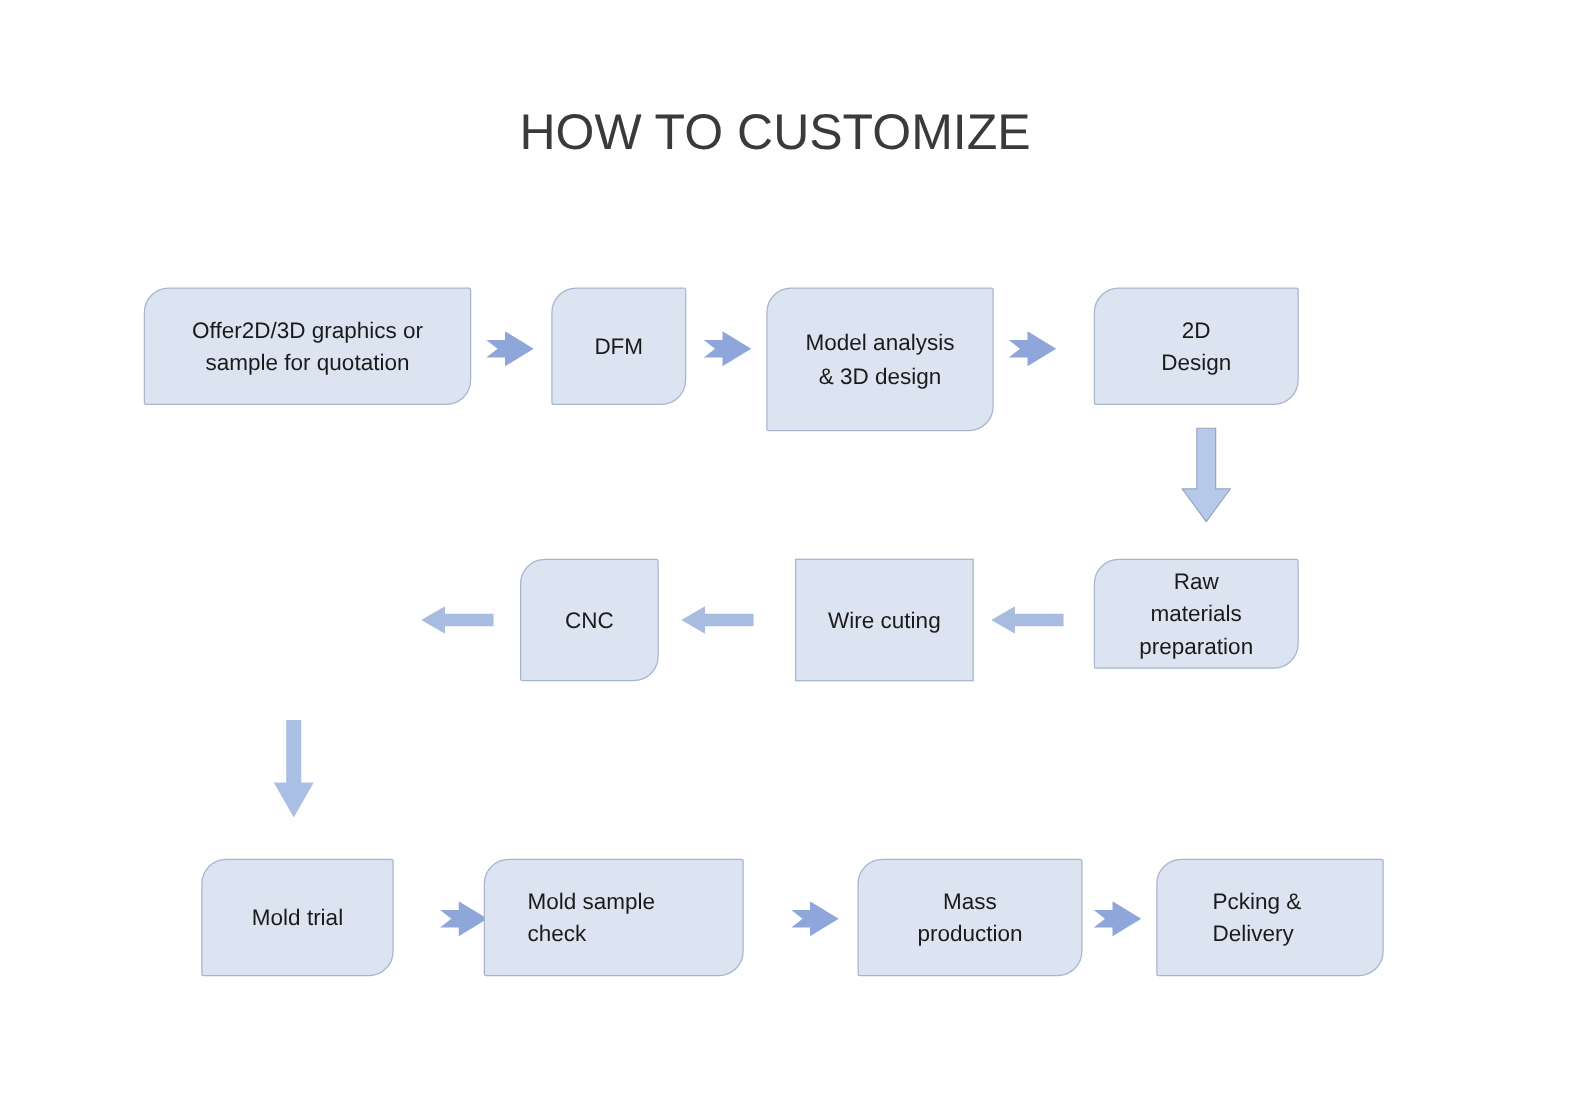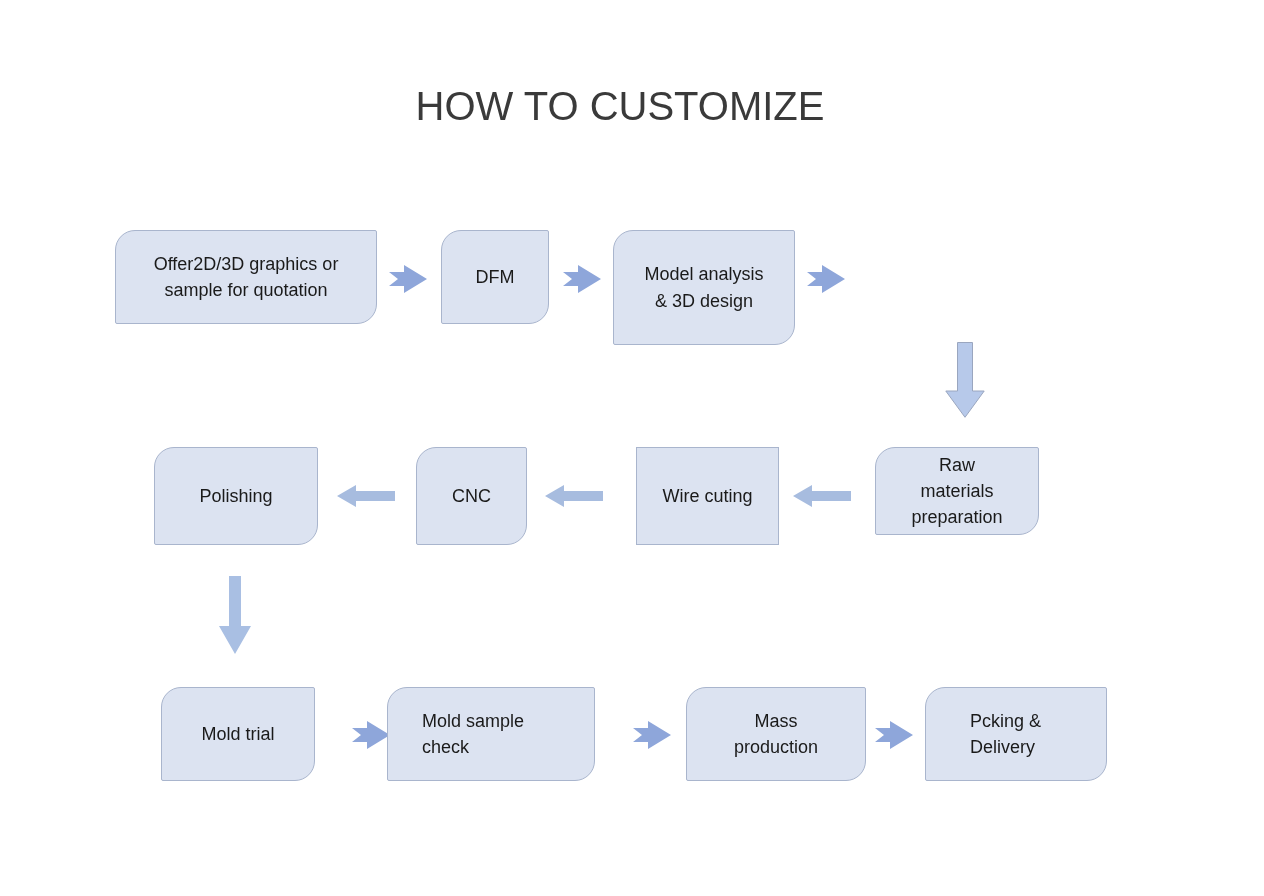--- a/index.html
+++ b/index.html
@@ -75,26 +75,27 @@
     <polygon points="0,7 15,7 15,0 38,14 15,28 15,21 0,21 9,14" fill="#8ea6da"></polygon>
   </svg>
 
   <div class="box" style="left:613px;top:230px;width:182px;height:115px">Model analysis
 &amp; 3D design</div>
 
   <svg class="arr" style="left:807px;top:265px" width="38" height="28" viewBox="0 0 38 28">
     <polygon points="0,7 15,7 15,0 38,14 15,28 15,21 0,21 9,14" fill="#8ea6da"></polygon>
   </svg>
 
+  <div class="box" style="left:875px;top:230px;width:164px;height:94px">2D
+Design</div>
 
   <svg class="arr" style="left:945px;top:342px" width="40" height="76" viewBox="0 0 40 76">
     <polygon points="12.5,0.5 27.5,0.5 27.5,49 39.2,49 20,75.3 0.8,49 12.5,49" fill="#b7c9ea" stroke="#9aa6bf" stroke-width="1"></polygon>
   </svg>
 
-  <div class="box" style="left:154px;top:447px;width:164px;height:98px">Polishing</div>
 
   <svg class="arr" style="left:337px;top:484px" width="58" height="24" viewBox="0 0 58 24">
     <polygon points="0,12 19,1 19,7 58,7 58,17 19,17 19,23" fill="#a7bcdf"></polygon>
   </svg>
 
   <div class="box" style="left:416px;top:447px;width:111px;height:98px">CNC</div>
 
   <svg class="arr" style="left:545px;top:484px" width="58" height="24" viewBox="0 0 58 24">
     <polygon points="0,12 19,1 19,7 58,7 58,17 19,17 19,23" fill="#a7bcdf"></polygon>
   </svg>

